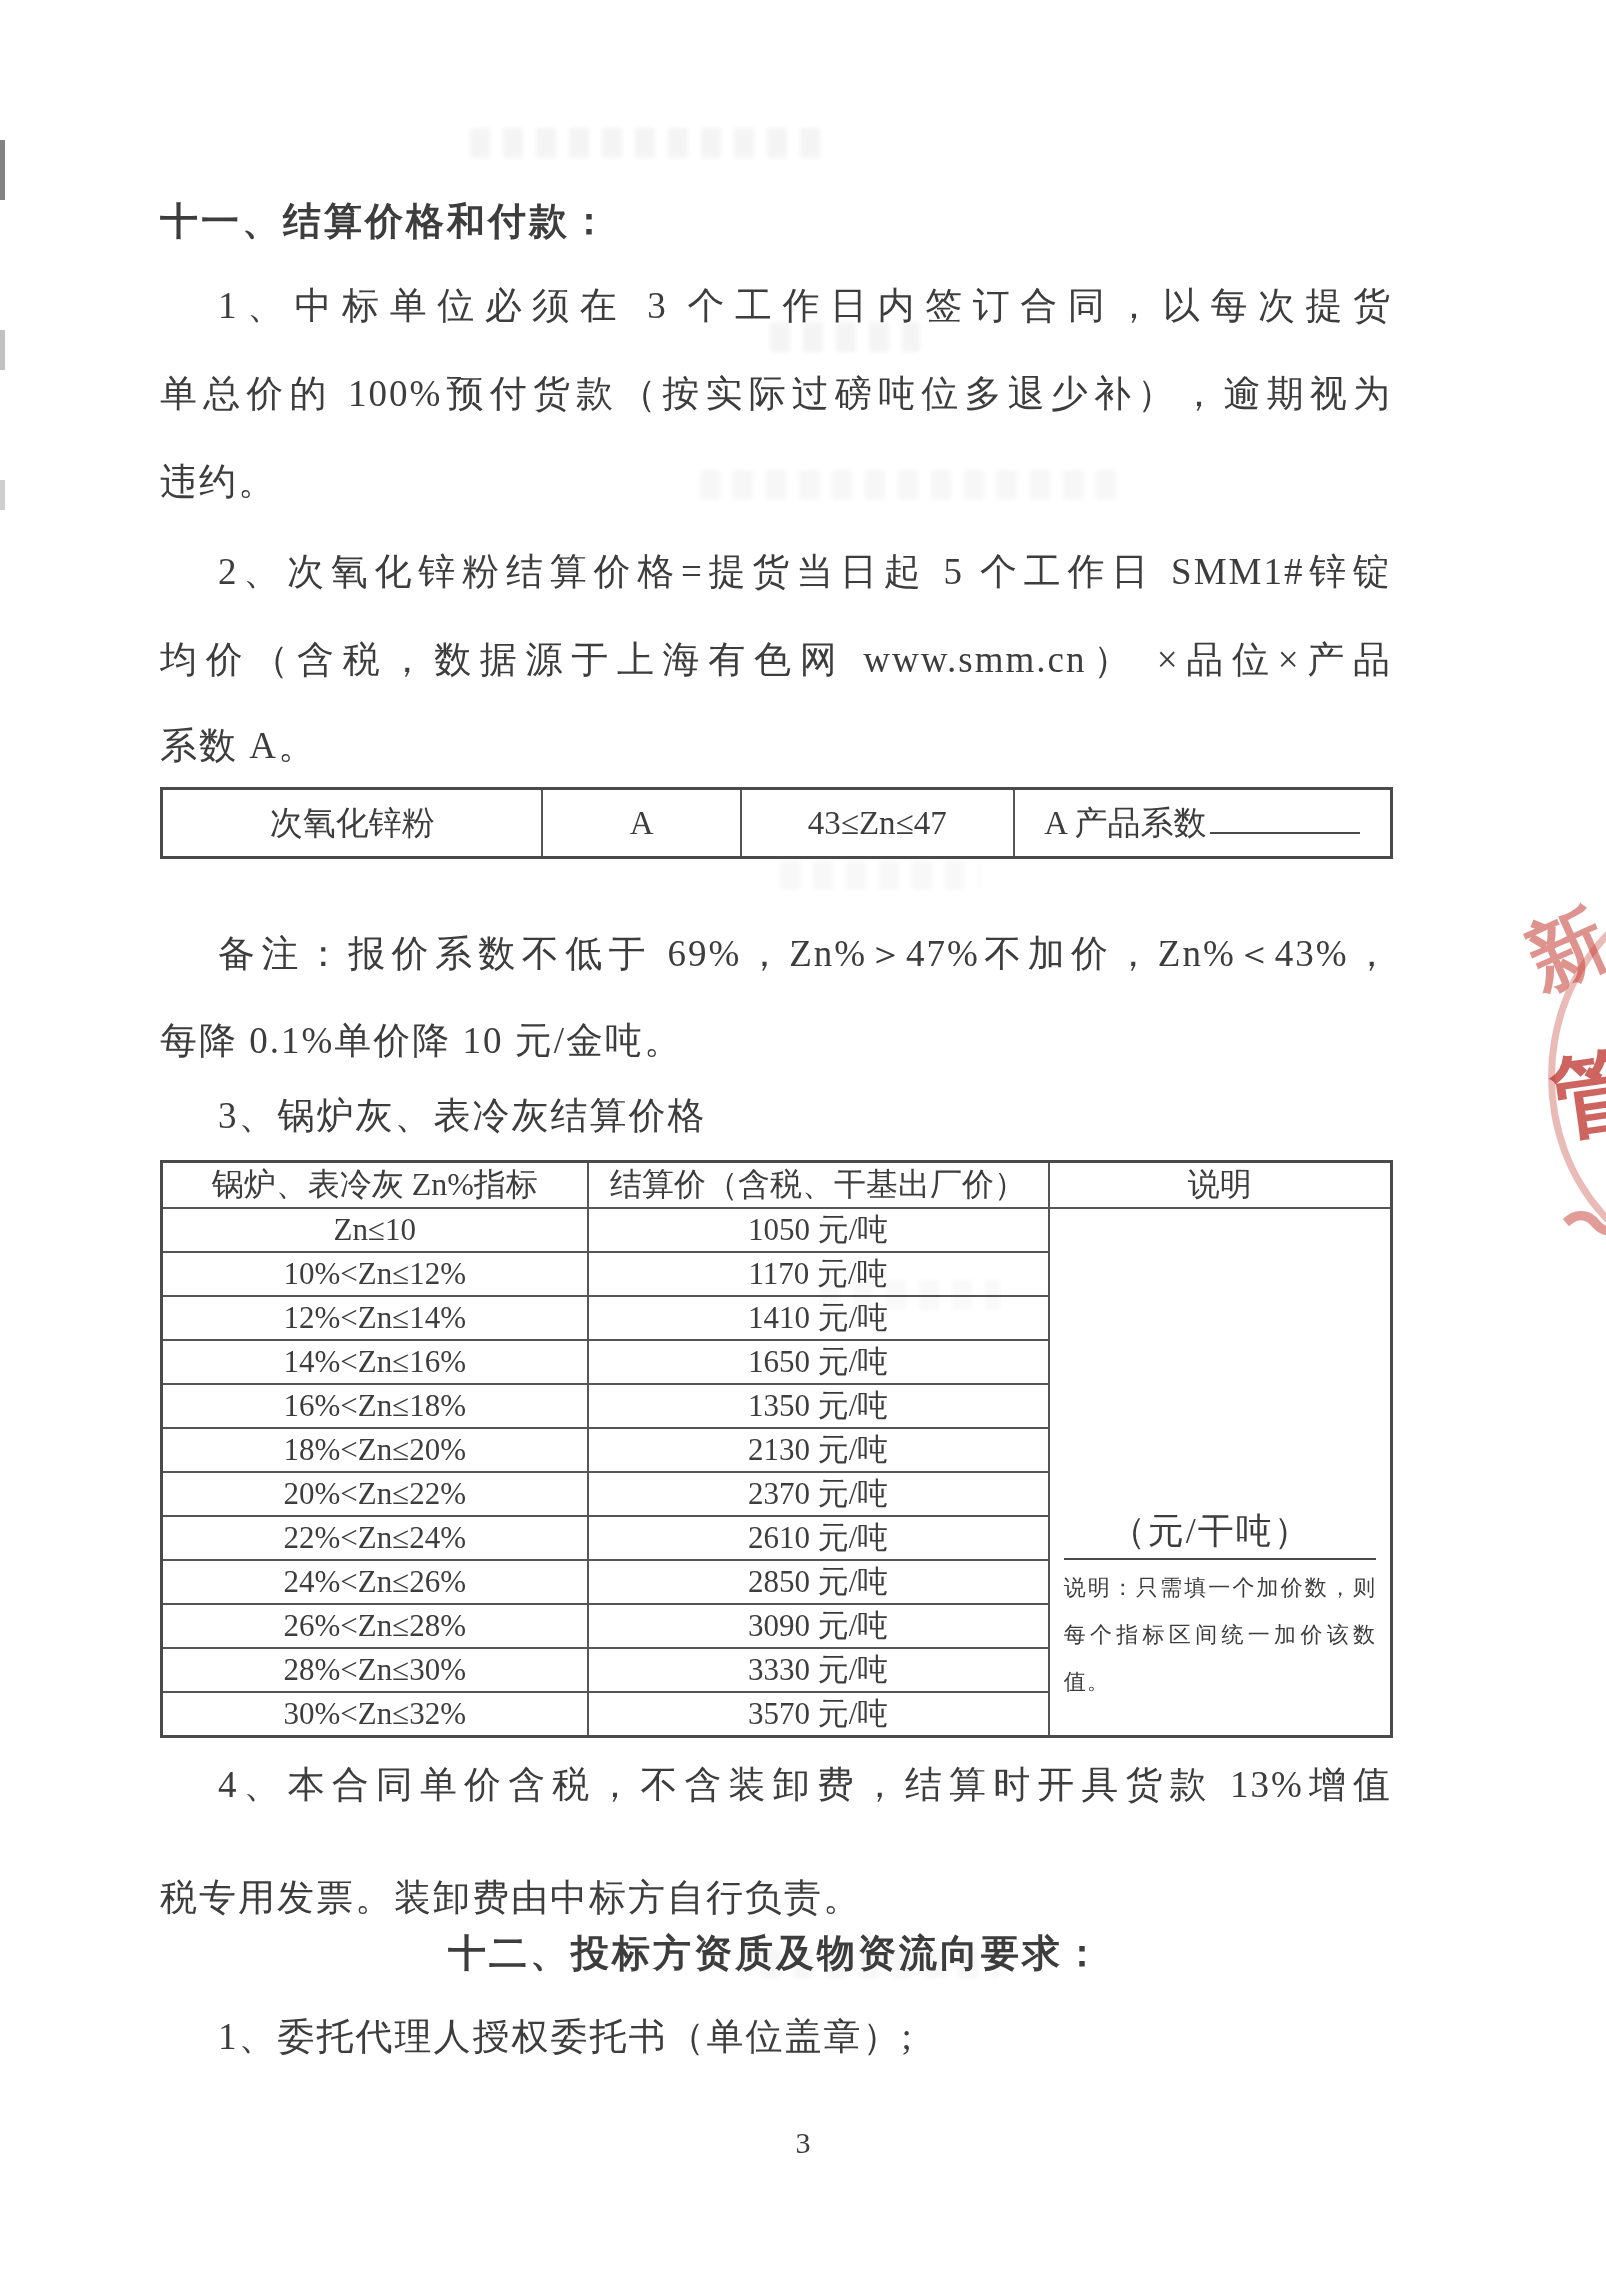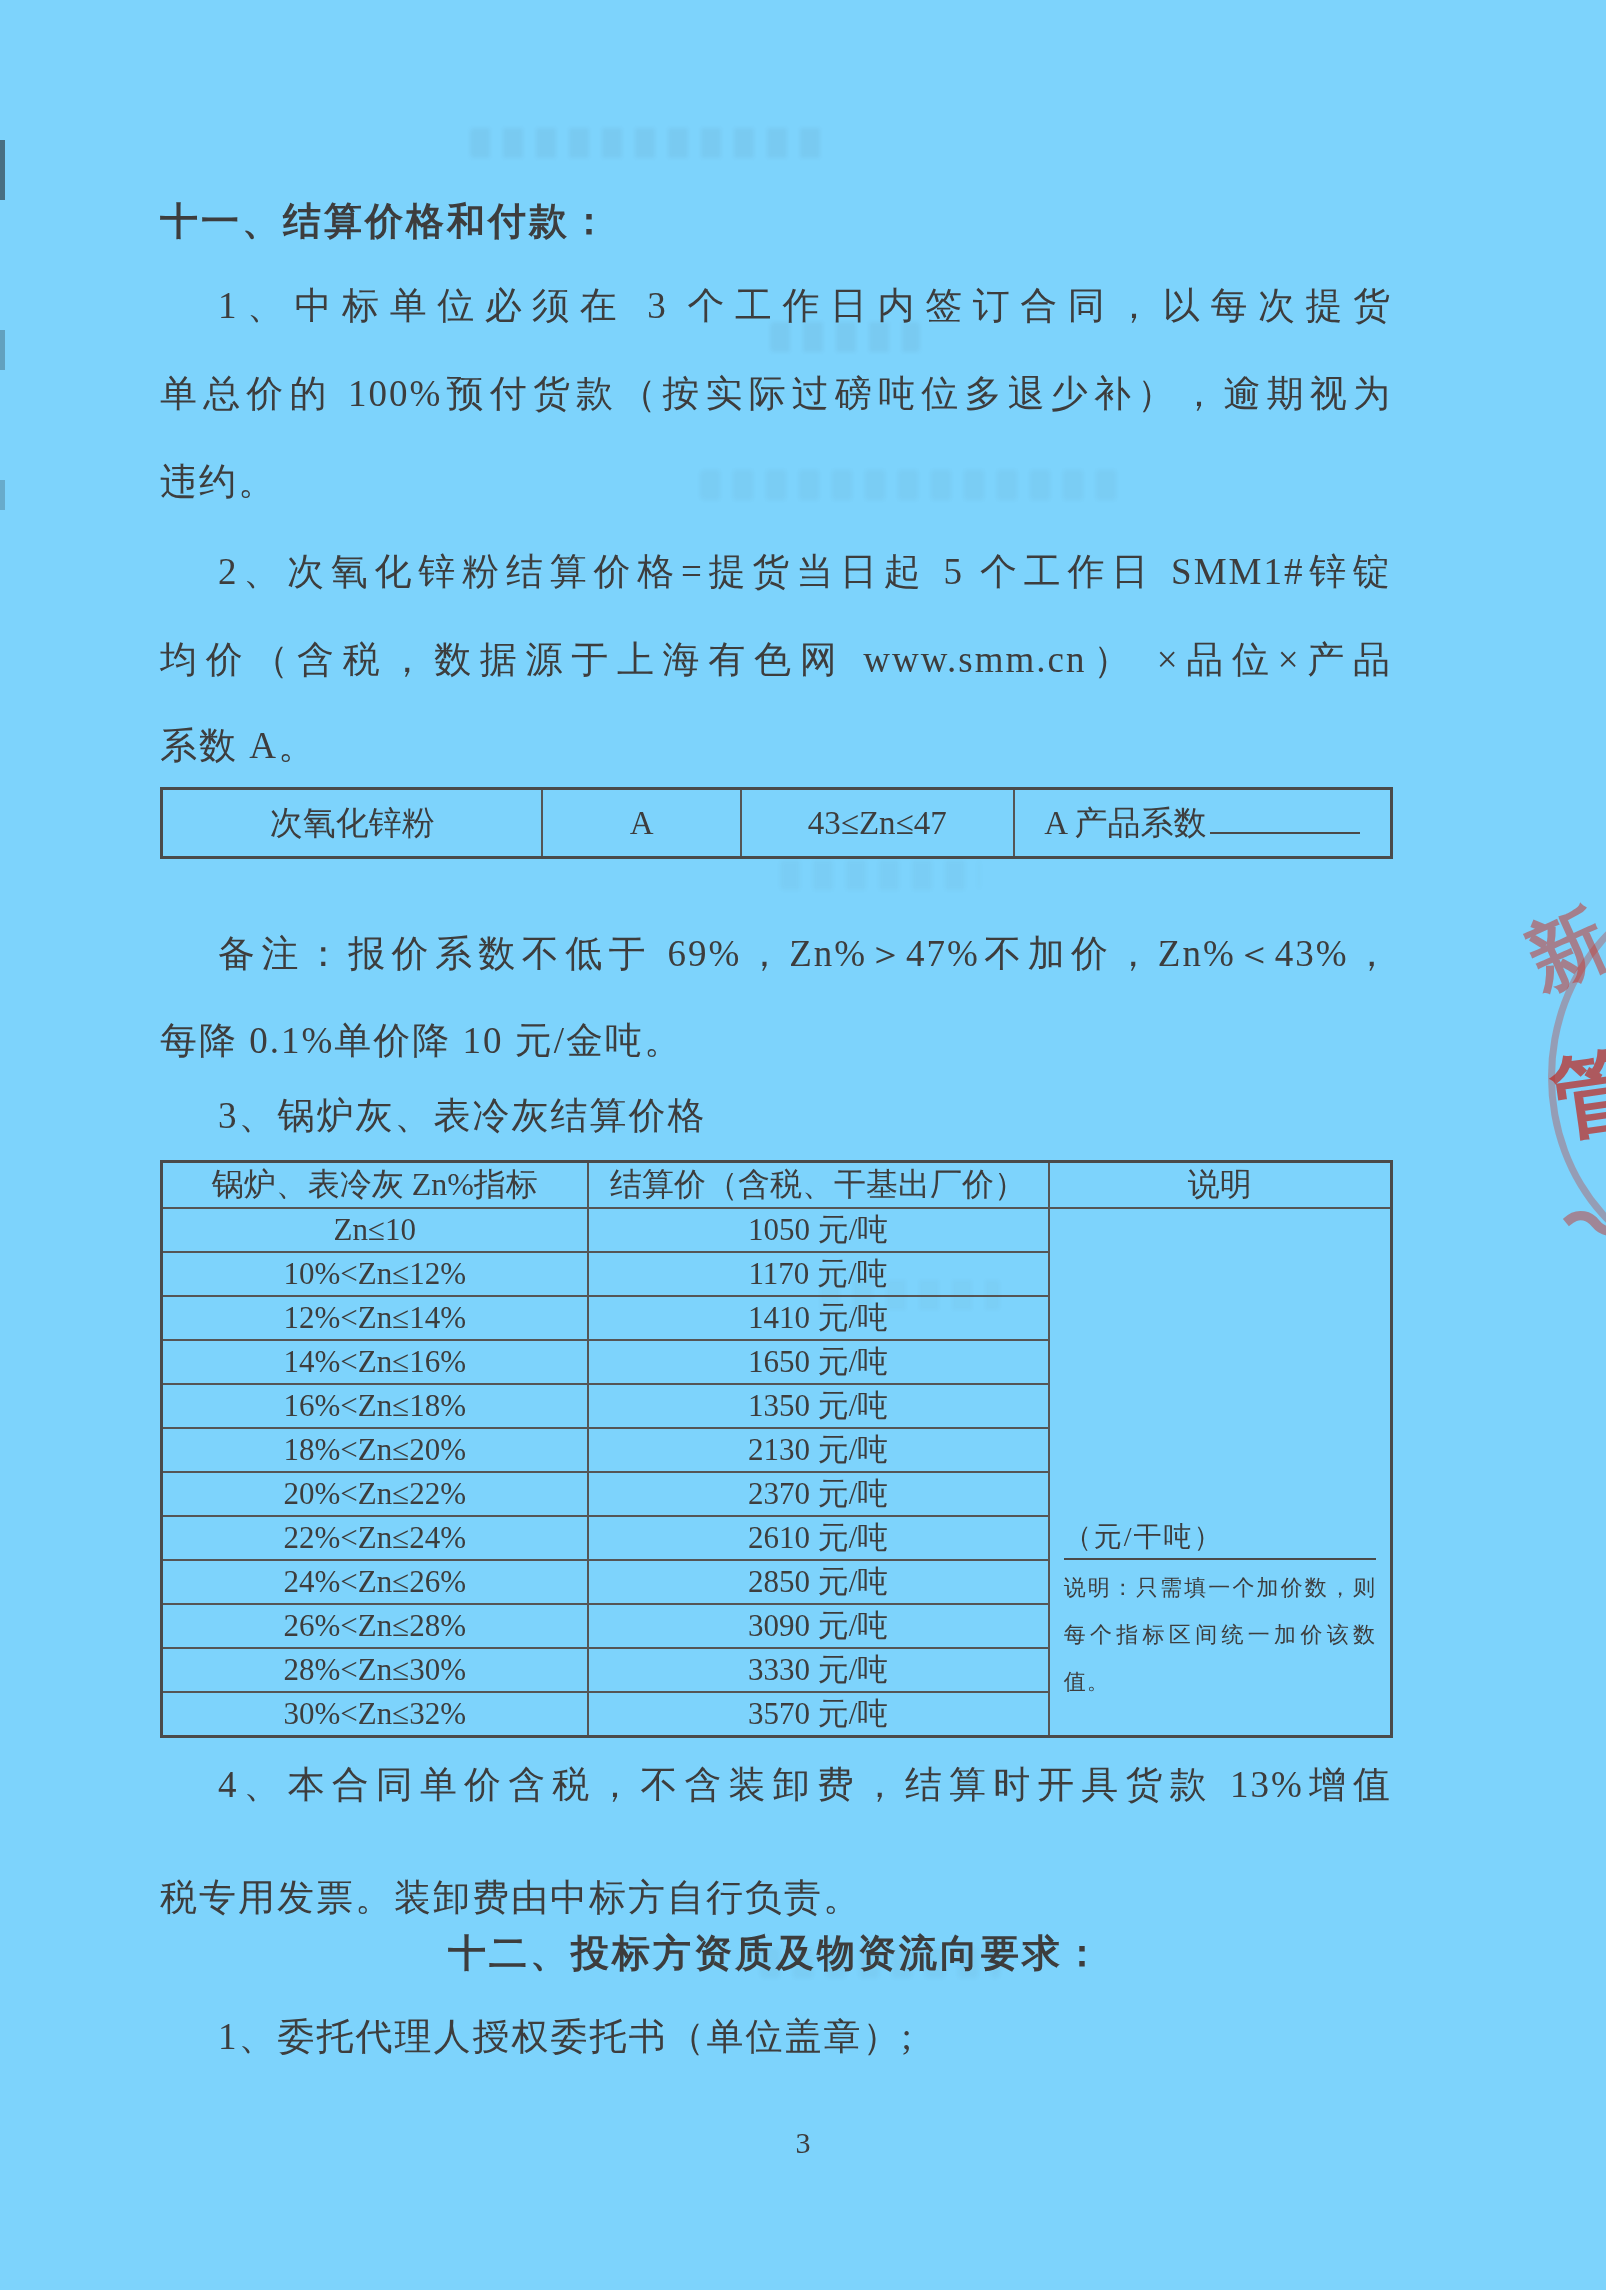--- a/index.html
+++ b/index.html
@@ -1,20 +1,20 @@
 <!DOCTYPE html>
 <html><head>
 <meta charset="utf-8">
 <style>
   html,body{margin:0;padding:0;background:#e8e8e6;}
   .page{
     position:relative;
     width:1606px;height:2290px;
     margin:0 auto;
-    background:#7dd3fc;
+    background:#ffffff;
     overflow:hidden;
     font-family:"Liberation Serif","DejaVu Serif",serif;
     color:#3d3d3d;
   }
   
   .line{
     position:absolute;left:160px;width:1232px;
     font-size:37px;line-height:46px;
     letter-spacing:2px;
     box-sizing:border-box;
@@ -52,22 +52,22 @@
   }
   #table2{top:1160px;font-size:31px;}
   #table2 tr.hdr{height:44px;font-size:32px;}
   #table2 tr.data{height:44px;}
   .note-cell{
     vertical-align:bottom !important;
     padding:0 14px 30px 14px !important;
   }
   .note-unit-line{
     border-bottom:2px solid #4a4a4a;
-    text-align:left;padding:0 18px 2px 0;
-    font-size:28px;letter-spacing:2px;
+    text-align:center;padding:0 18px 2px 0;
+    font-size:36px;letter-spacing:2px;
     white-space:nowrap;
   }
   .note-text{
     text-align:justify;text-align-last:left;
     font-size:22px;line-height:47px;letter-spacing:1px;
     margin-top:4px;
   }
   .page-number{
     position:absolute;left:0;top:2126px;width:100%;
     text-align:center;font-size:30px;color:#3d3d3d;

